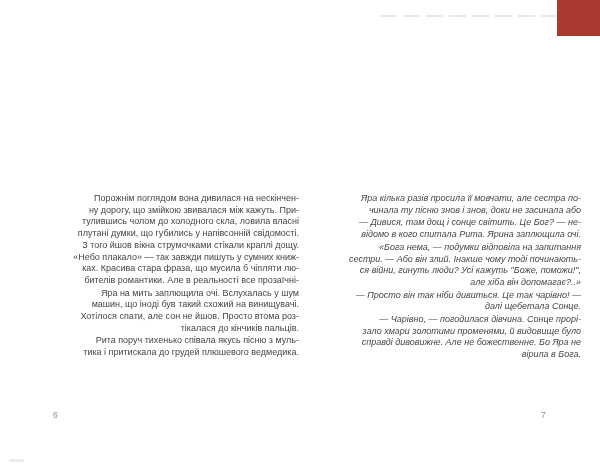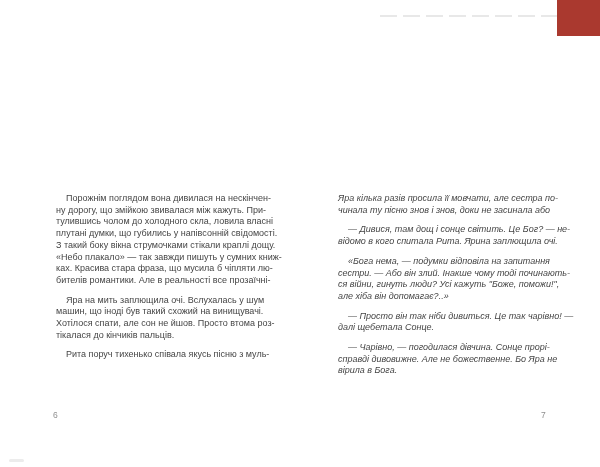--- a/index.html
+++ b/index.html
@@ -24,23 +24,23 @@
   }
 
   
   .page{
     position:absolute;top:193px;width:243px;
     font-size:9px;line-height:11.7px;color:#454545;
     letter-spacing:0px;
   }
   .page.left{left:56px;}
   .page.right{left:338px;font-style:italic;}
-  .ln{white-space:nowrap;text-align:left;}
+  .ln{white-space:nowrap;text-align:right;}
   .ln.ind{padding-left:10px;}
-  .ln.para{margin-top:8px;}
+  .ln.para{margin-top:1px;}
 
   .pagenum{
     position:absolute;top:410px;
     font-size:8.5px;color:#8f8f8f;line-height:10px;
   }
   .pagenum.left{left:53px;}
   .pagenum.right{left:541px;}
 
   
   .scroll-hint{
@@ -54,43 +54,45 @@
 <div class="reader">
 
   <div class="dashes"></div>
   <div class="bookmark"></div>
 
   <section class="page left">
     <div class="ln ind">Порожнім поглядом вона дивилася на нескінчен-</div>
     <div class="ln">ну дорогу, що змійкою звивалася між кажуть. При-</div>
     <div class="ln">тулившись чолом до холодного скла, ловила власні</div>
     <div class="ln">плутані думки, що губились у напівсонній свідомості.</div>
-    <div class="ln">З такий боку вікна струмочками стікали краплі дощу.</div>
+    <div class="ln">З того йшов вікна струмочками стікали краплі дощу.</div>
     <div class="ln">«Небо плакало» — так завжди пишуть у сумних книж-</div>
     <div class="ln">ках. Красива стара фраза, що мусила б чіпляти лю-</div>
     <div class="ln">бителів романтики. Але в реальності все прозаїчні-</div>
     <div class="ln ind para">Яра на мить заплющила очі. Вслухалась у шум</div>
     <div class="ln">машин, що іноді був такий схожий на винищувачі.</div>
     <div class="ln">Хотілося спати, але сон не йшов. Просто втома роз-</div>
     <div class="ln">тікалася до кінчиків пальців.</div>
     <div class="ln ind para">Рита поруч тихенько співала якусь пісню з муль-</div>
+    <div class="ln">тика і притискала до грудей плюшевого ведмедика.</div>
   </section>
 
   <section class="page right">
     <div class="ln">Яра кілька разів просила її мовчати, але сестра по-</div>
     <div class="ln">чинала ту пісню знов і знов, доки не засинала або</div>
     <div class="ln ind para">— Дивися, там дощ і сонце світить. Це Бог? — не-</div>
     <div class="ln">відомо в кого спитала Рита. Ярина заплющила очі.</div>
     <div class="ln ind para">«Бога нема, — подумки відповіла на запитання</div>
     <div class="ln">сестри. — Або він злий. Інакше чому тоді починають-</div>
     <div class="ln">ся війни, гинуть люди? Усі кажуть "Боже, поможи!",</div>
     <div class="ln">але хіба він допомагає?..»</div>
     <div class="ln ind para">— Просто він так ніби дивиться. Це так чарівно! —</div>
     <div class="ln">далі щебетала Сонце.</div>
     <div class="ln ind para">— Чарівно, — погодилася дівчина. Сонце прорі-</div>
+    <div class="ln">зало хмари золотими променями, й видовище було</div>
     <div class="ln">справді дивовижне. Але не божественне. Бо Яра не</div>
     <div class="ln">вірила в Бога.</div>
   </section>
 
   <div class="pagenum left">6</div>
   <div class="pagenum right">7</div>
 
   <div class="scroll-hint"></div>
 
 </div>

